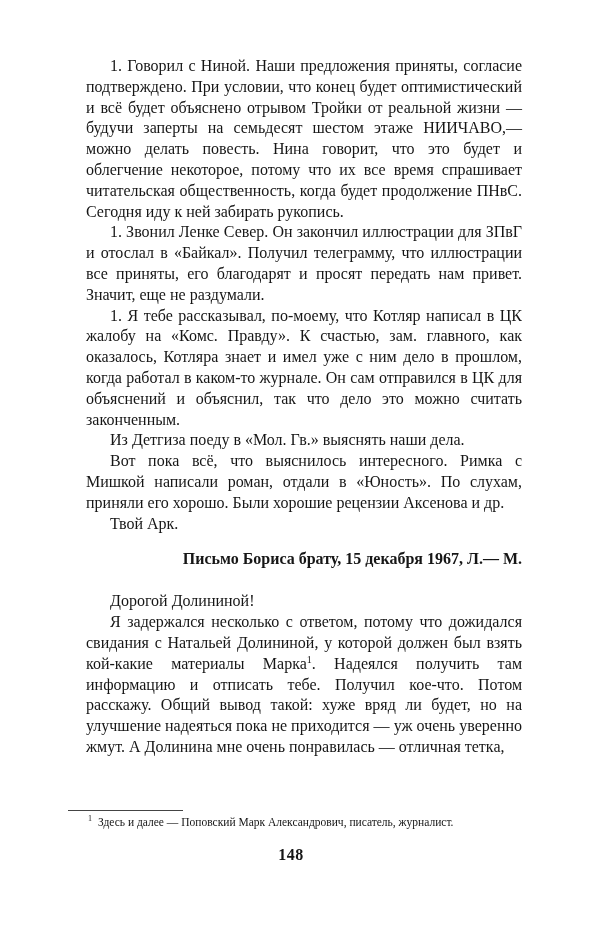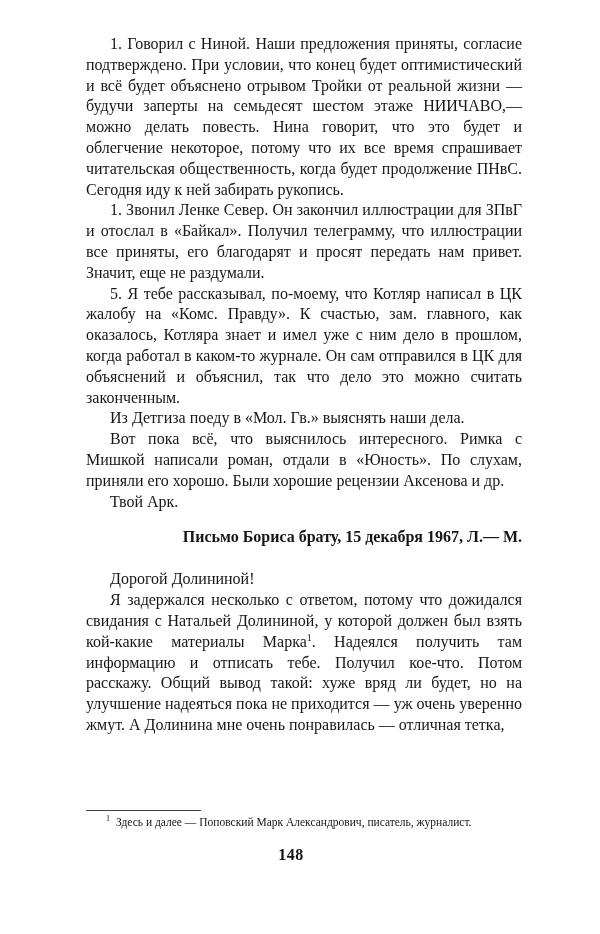--- a/index.html
+++ b/index.html
@@ -12,21 +12,21 @@
     background: #ffffff;
     color: #161616;
     font-family: "Liberation Serif", "DejaVu Serif", serif;
     position: relative;
     overflow: hidden;
   }
   .page {
     box-sizing: border-box;
     width: 600px;
     height: 934px;
-    padding: 34px 78px 0 86px;
+    padding: 56px 78px 0 86px;
     position: relative;
   }
   .para {
     margin: 0;
     font-size: 16px;
     line-height: 20.8px;
     text-align: justify;
     text-indent: 24px;
     hyphens: auto;
   }
@@ -38,21 +38,21 @@
     text-indent: 24px;
     text-align: right;
   }
   .fn-ref {
     font-size: 10px;
     line-height: 0;
     vertical-align: super;
   }
   .footnote {
     position: absolute;
-    left: 86px;
+    left: 68px;
     right: 78px;
     top: 810px;
   }
   .fn-rule {
     width: 115px;
     height: 0;
     border-top: 1px solid #444;
     margin-bottom: 4px;
   }
   .fn-text {
@@ -80,21 +80,21 @@
   }
 </style>
 </head>
 <body>
 
 <div class="page">
 
   <div>
     <p class="para">1. Говорил с Ниной. Наши предложения приняты, согласие подтверждено. При условии, что конец будет оптимистический и всё будет объяснено отрывом Тройки от реальной жизни — будучи заперты на семьдесят шестом этаже НИИЧАВО,— можно делать повесть. Нина говорит, что это будет и облегчение некоторое, потому что их все время спрашивает читательская общественность, когда будет продолжение ПНвС. Сегодня иду к ней забирать рукопись.</p>
     <p class="para">1. Звонил Ленке Север. Он закончил иллюстрации для ЗПвГ и отослал в «Байкал». Получил телеграмму, что иллюстрации все приняты, его благодарят и просят передать нам привет. Значит, еще не раздумали.</p>
-    <p class="para">5. Я тебе рассказывал, по-моему, что Котляр написал в ЦК жалобу на «Комс. Правду». К счастью, зам. главного, как оказалось, Котляра знает и имел уже с ним дело в прошлом, когда работал в каком-то журнале. Он сам отправился в ЦК для объяснений и объяснил, так что дело это можно считать законченным.</p>
+    <p class="para">1. Я тебе рассказывал, по-моему, что Котляр написал в ЦК жалобу на «Комс. Правду». К счастью, зам. главного, как оказалось, Котляра знает и имел уже с ним дело в прошлом, когда работал в каком-то журнале. Он сам отправился в ЦК для объяснений и объяснил, так что дело это можно считать законченным.</p>
     <p class="para">Из Детгиза поеду в «Мол. Гв.» выяснять наши дела.</p>
     <p class="para">Вот пока всё, что выяснилось интересного. Римка с Мишкой написали роман, отдали в «Юность». По слухам, приняли его хорошо. Были хорошие рецензии Аксенова и др.</p>
     <p class="para">Твой Арк.</p>
   </div>
 
   <h2 class="heading">Письмо Бориса брату, 15 декабря 1967, Л.— М.</h2>
 
   <div>
     <p class="para">Дорогой Долининой!</p>
     <p class="para"><span>Я задержался несколько с ответом, потому что дожидался свидания с Натальей Долининой, у которой должен был взять кой-какие материалы Марка</span><sup class="fn-ref">1</sup><span>. Надеялся получить там информацию и отписать тебе. Получил кое-что. Потом расскажу. Общий вывод такой: хуже вряд ли будет, но на улучшение надеяться пока не приходится — уж очень уверенно жмут. А Долинина мне очень понравилась — отличная тетка,</span></p>

